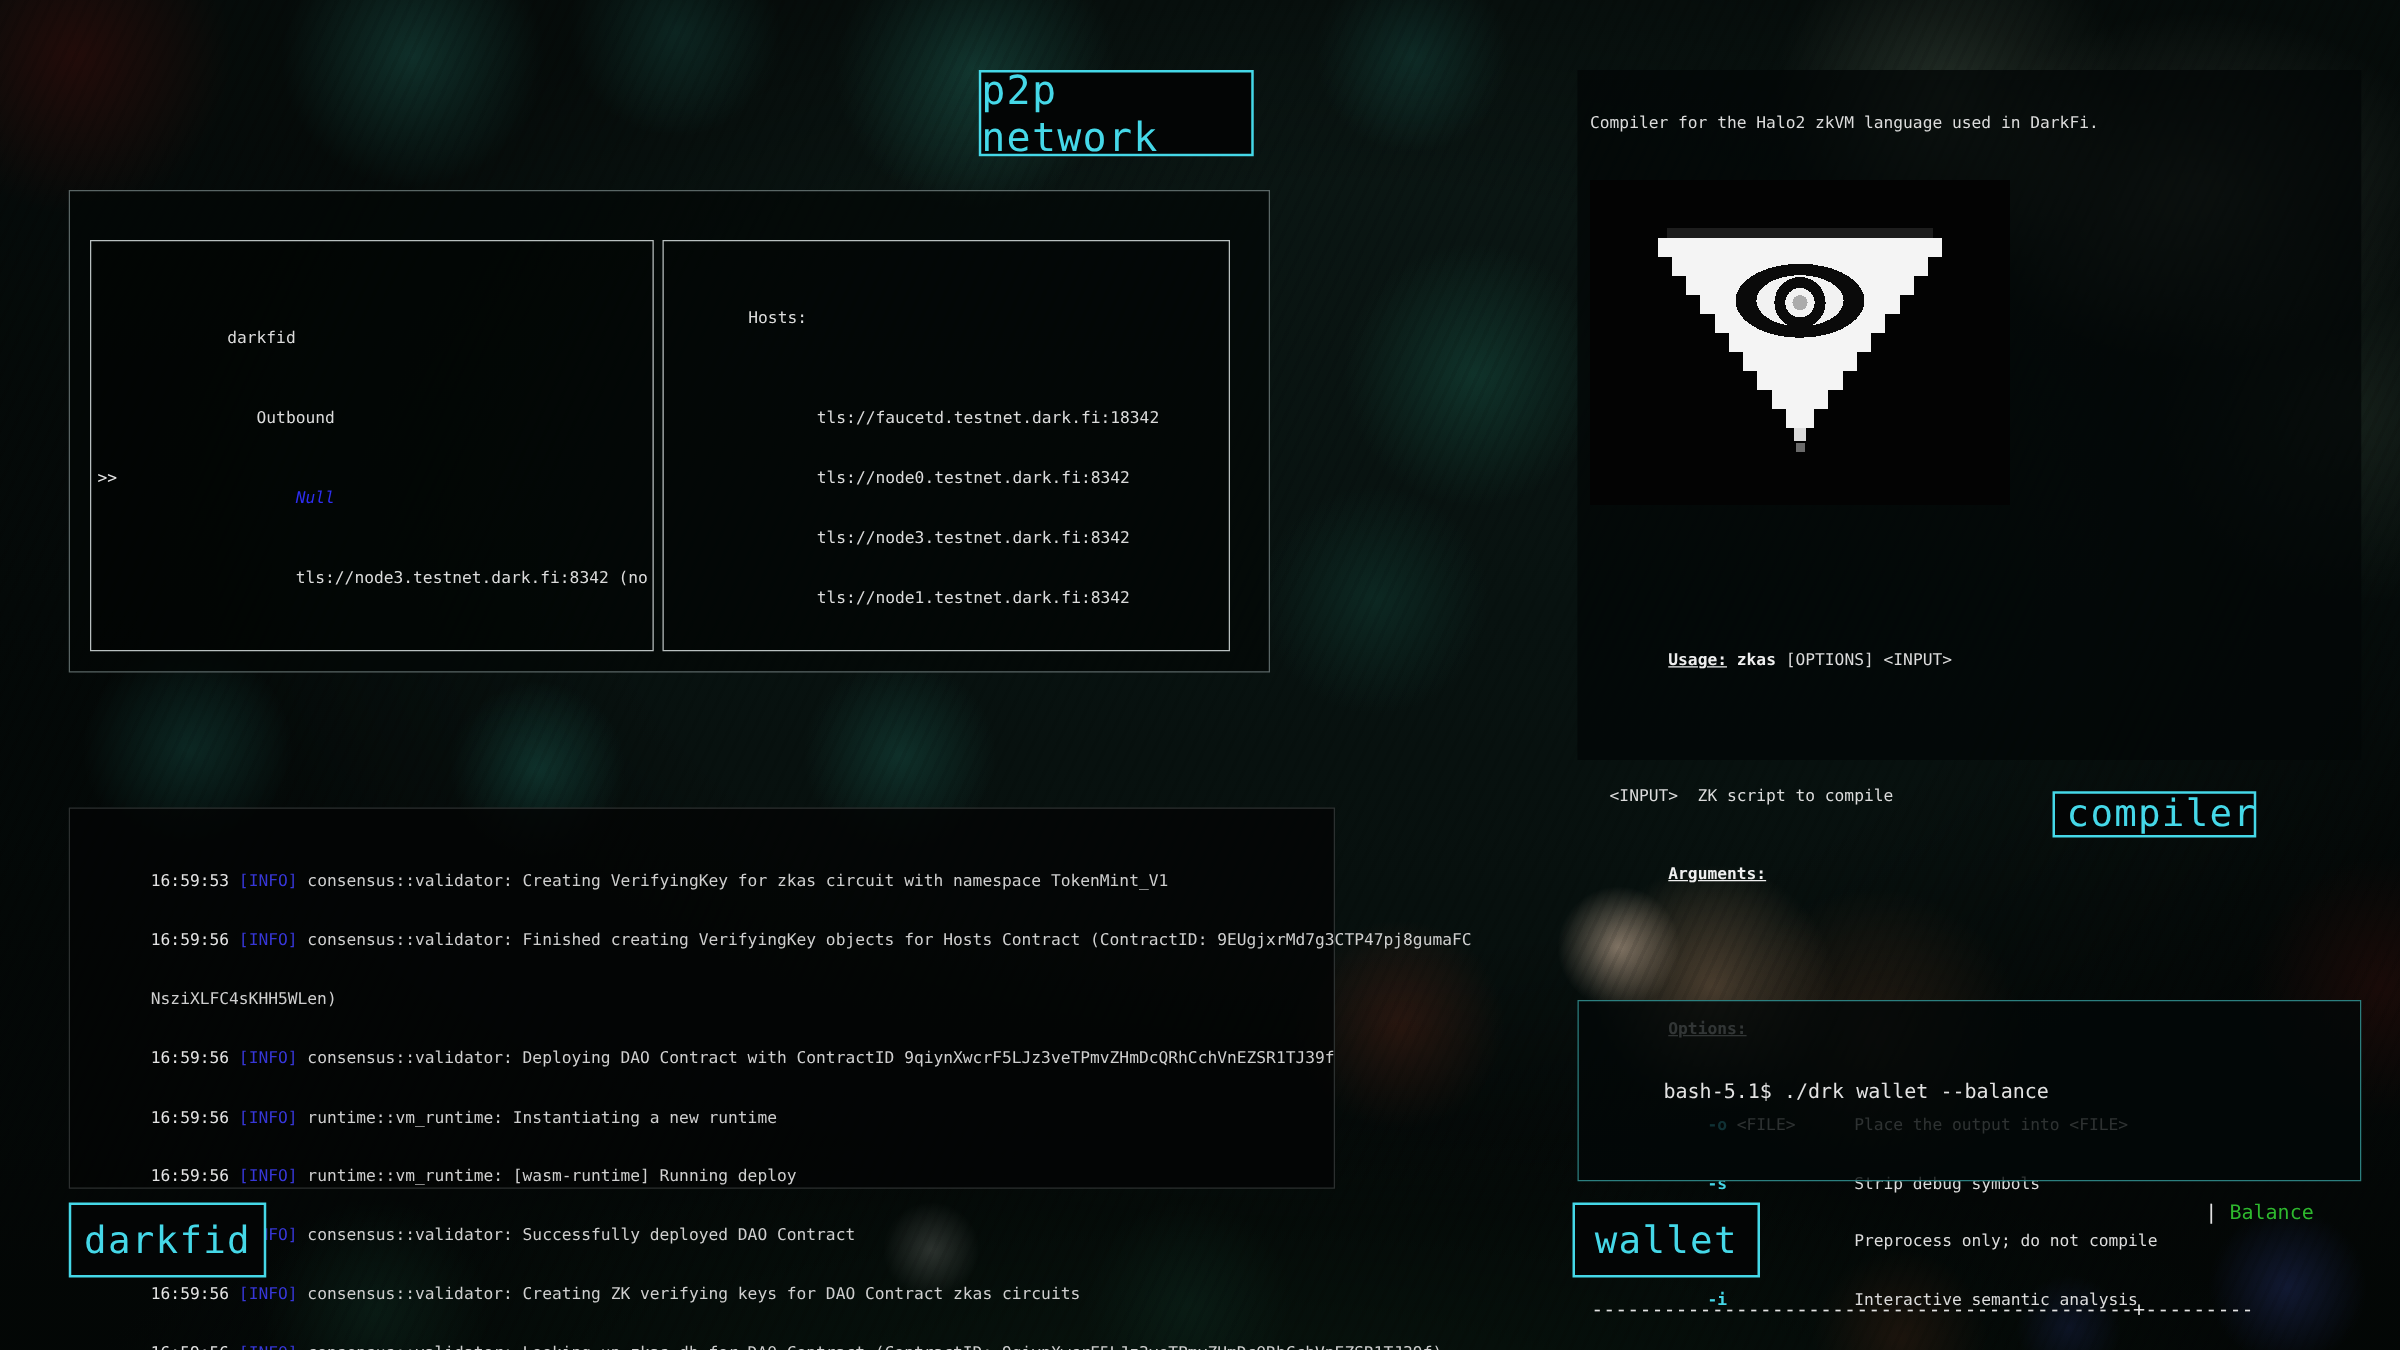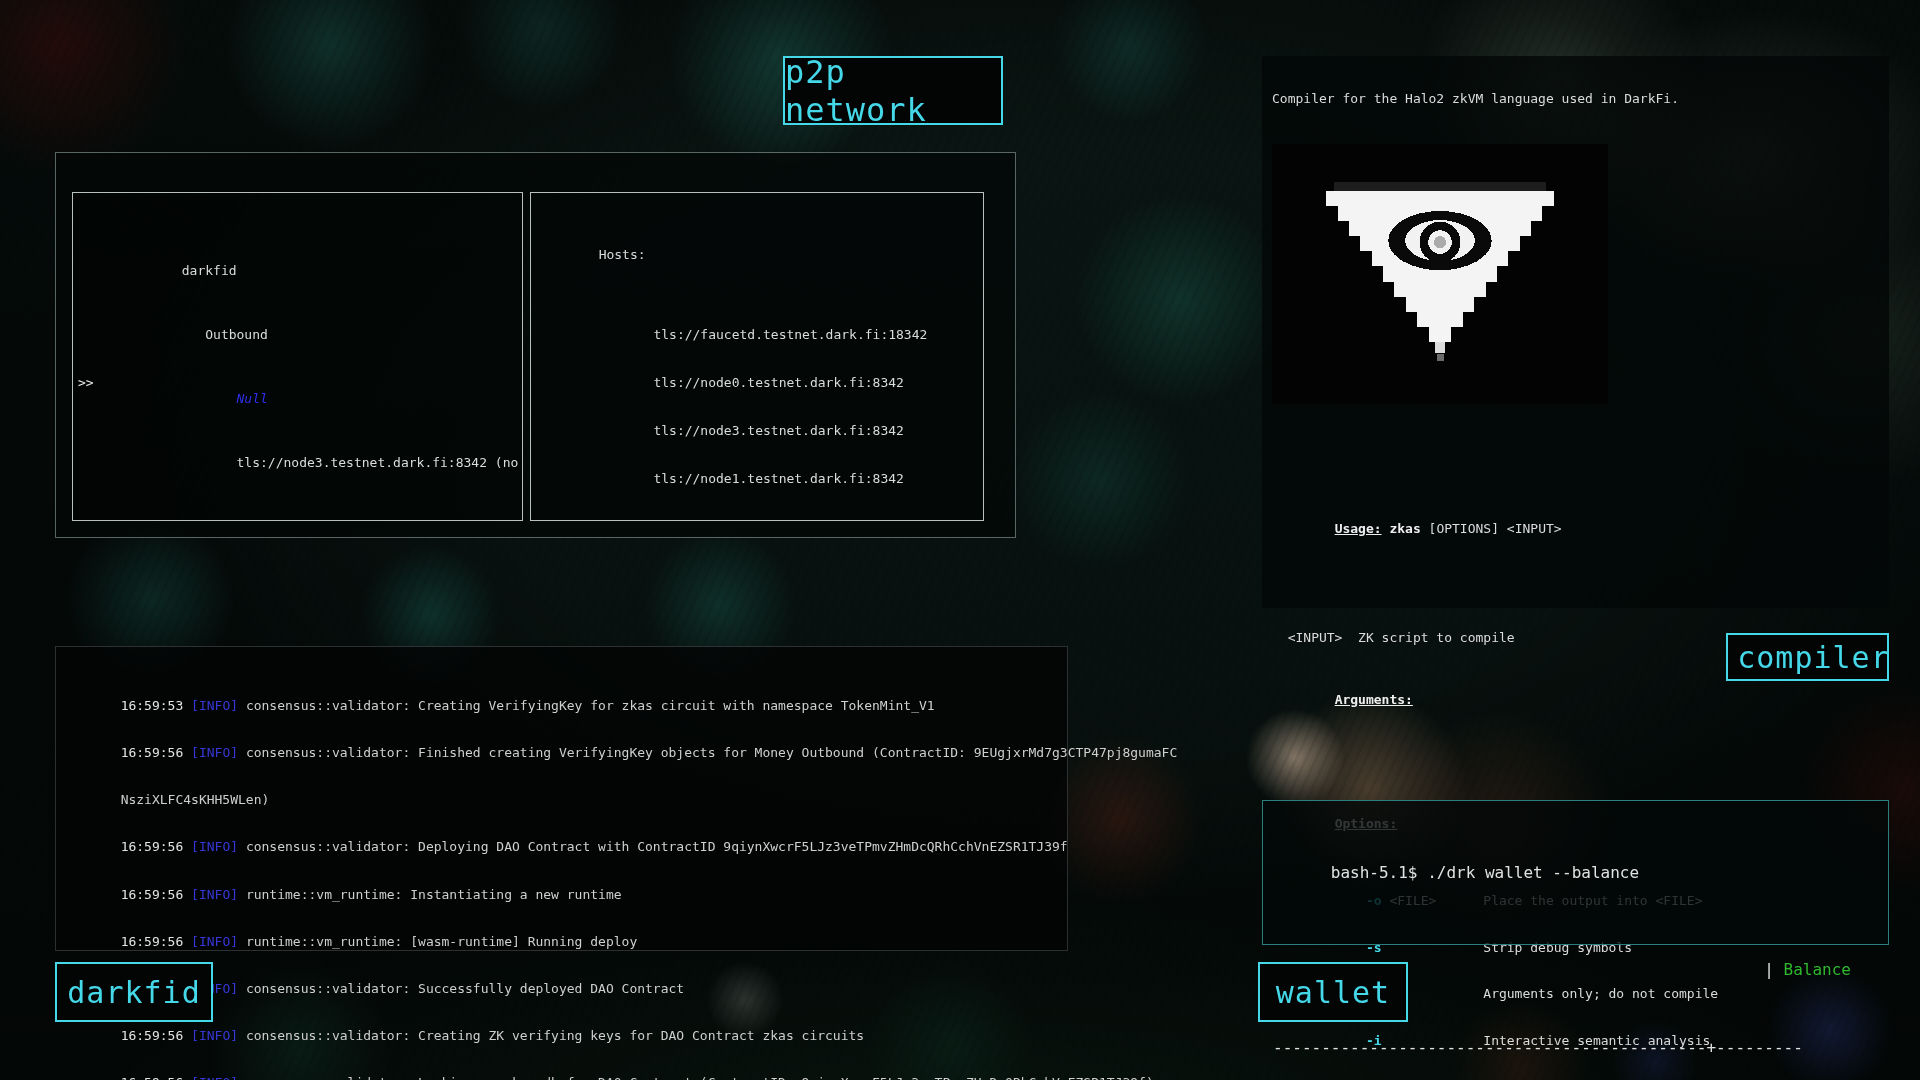--- a/index.html
+++ b/index.html
@@ -40,21 +40,21 @@
   }
   .bg::after { content:""; position:absolute; inset:0;
     background: repeating-linear-gradient(115deg, rgba(0,0,0,.16) 0 3px, rgba(0,0,0,0) 3px 9px);
     opacity:.5; }
 
   
   .badge { position:absolute; display:flex; align-items:center; justify-content:center;
     background:#030505; border:2px solid #45d8e8; color:#45d8e8;
     font-size:30px; letter-spacing:1px; }
   #badge-p2p      { left:783px;  top:56px;  width:220px; height:69px; font-size:32px; }
-  #badge-compiler { left:1726px; top:633px; width:163px; height:48px;padding-left:12px; }
+  #badge-compiler { left:1642px; top:633px; width:163px; height:37px;padding-left:12px; }
   #badge-darkfid  { left:55px;   top:962px; width:158px; height:60px; }
   #badge-wallet   { left:1258px; top:962px; width:150px; height:60px; }
 
   
   .term { position:absolute; color:#dcdcdc; }
 
   #win-p2p { left:55px; top:152px; width:961px; height:386px;
     background:rgba(3,7,6,.72); border:1px solid rgba(175,195,195,.5);
     padding:39px 0 18px 16px; display:flex; }
   .tui-box { border:1px solid #b9c0c0; height:329px; overflow:hidden;
@@ -172,39 +172,39 @@
       </div>
       <div class="cline"></div>
       <div class="cline">
         <span class="hdr">Options:</span>
       </div>
       <div class="cline opt">
           <span class="flags"><span class="cy">-o</span><span></span><span class="cy"></span><span> &lt;FILE&gt;</span></span><span>Place the output into &lt;FILE&gt;</span>
         </div><div class="cline opt">
           <span class="flags"><span class="cy">-s</span><span></span><span class="cy"></span><span></span></span><span>Strip debug symbols</span>
         </div><div class="cline opt">
-          <span class="flags"><span class="cy">-E</span><span></span><span class="cy"></span><span></span></span><span>Arguments only; do not compile</span>
+          <span class="flags"><span class="cy">-E</span><span></span><span class="cy"></span><span></span></span><span>Preprocess only; do not compile</span>
         </div><div class="cline opt">
           <span class="flags"><span class="cy">-i</span><span></span><span class="cy"></span><span></span></span><span>Interactive semantic analysis</span>
         </div><div class="cline opt">
           <span class="flags"><span class="cy">-e</span><span></span><span class="cy"></span><span></span></span><span>Examine decoded bytecode</span>
         </div>
       
     </div>
   </section>
 
   <div class="badge" id="badge-compiler">
     <span>compiler</span>
   </div>
 
   <section class="term" id="win-log">
     <div class="ll">
         <span class="lt">16:59:53 </span><span class="li">[INFO] </span><span class="lm">consensus::validator: Creating VerifyingKey for zkas circuit with namespace TokenMint_V1</span>
       </div><div class="ll">
-        <span class="lt">16:59:56 </span><span class="li">[INFO] </span><span class="lm">consensus::validator: Finished creating VerifyingKey objects for Money Outbound (ContractID: 9EUgjxrMd7g3CTP47pj8gumaFC</span>
+        <span class="lt">16:59:56 </span><span class="li">[INFO] </span><span class="lm">consensus::validator: Finished creating VerifyingKey objects for Hosts Contract (ContractID: 9EUgjxrMd7g3CTP47pj8gumaFC</span>
       </div><div class="ll">
         <span class="lt"></span><span class="li"></span><span class="lm">NsziXLFC4sKHH5WLen)</span>
       </div><div class="ll">
         <span class="lt">16:59:56 </span><span class="li">[INFO] </span><span class="lm">consensus::validator: Deploying DAO Contract with ContractID 9qiynXwcrF5LJz3veTPmvZHmDcQRhCchVnEZSR1TJ39f</span>
       </div><div class="ll">
         <span class="lt">16:59:56 </span><span class="li">[INFO] </span><span class="lm">runtime::vm_runtime: Instantiating a new runtime</span>
       </div><div class="ll">
         <span class="lt">16:59:56 </span><span class="li">[INFO] </span><span class="lm">runtime::vm_runtime: [wasm-runtime] Running deploy</span>
       </div><div class="ll">
         <span class="lt">16:59:56 </span><span class="li">[INFO] </span><span class="lm">consensus::validator: Successfully deployed DAO Contract</span>

